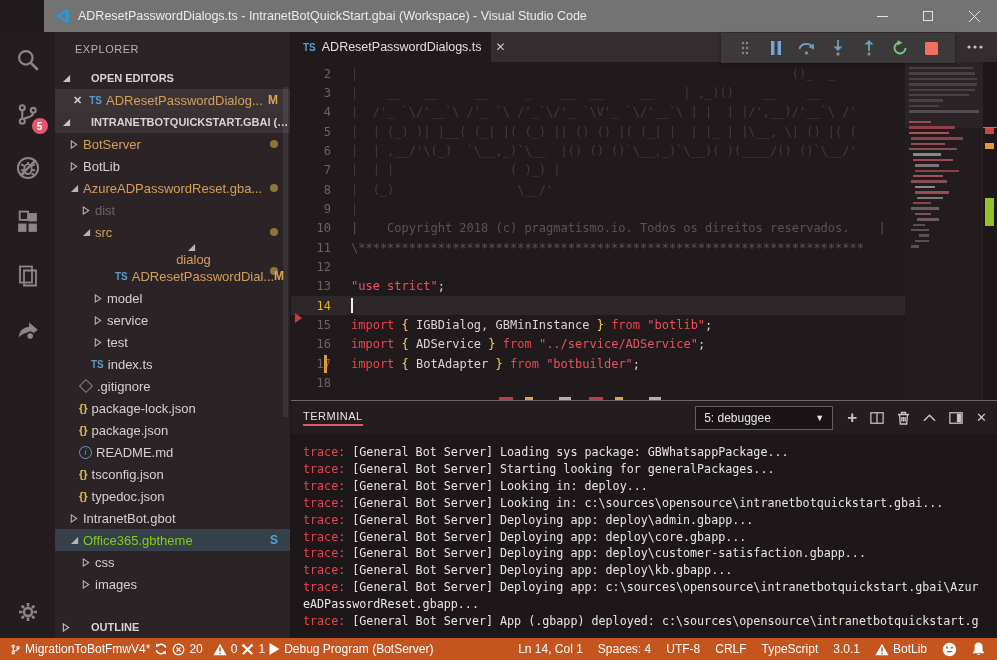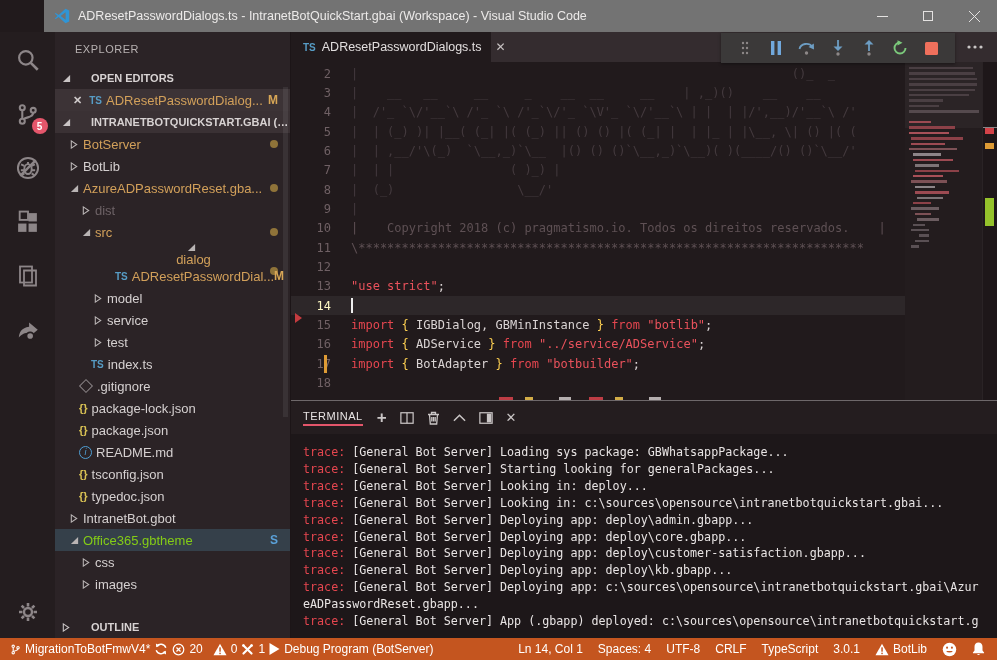--- a/index.html
+++ b/index.html
@@ -53,21 +53,21 @@
   .dbg-bar{position:absolute;left:430px;top:1px;width:218px;height:30px;background:#3b3939;display:flex;align-items:center;
            justify-content:space-around;padding:0 8px;z-index:5;box-shadow:0 1px 3px rgba(0,0,0,.4);}
   .dbg-btn{display:flex;align-items:center;justify-content:center;width:22px;height:22px;}
   
   .editor{position:absolute;top:30px;left:0;right:0;height:338px;overflow:hidden;}
   .code{position:absolute;top:0;left:0;right:92px;bottom:0;padding-top:2px;font-family:"DejaVu Sans Mono",monospace;
         font-size:12px;overflow:hidden;}
   .cline{height:19.35px;display:flex;align-items:center;position:relative;white-space:pre;}
   .cline.current{background:#2d2729;}
   .ln{width:40px;flex:none;text-align:right;padding-right:14px;color:#6f6064;font-size:12px;}
-  .cline.current .ln{color:#fef9c3;}
+  .cline.current .ln{color:#eab308;}
   .ctext{margin-left:6px;}
   .t-kw{color:#e5464f}.t-str{color:#ea525c}.t-br{color:#ffd152}.t-pln{color:#dad4d4}
   .t-art{color:#443a3e}.t-cmt{color:#5e5054}
   .gbar{position:absolute;left:33px;top:1px;bottom:1px;width:3px;background:#de9b35;}
   .cursor{display:inline-block;width:1.5px;height:15px;background:#eee;vertical-align:middle;}
   .dbg-arrow{position:absolute;left:4px;top:251px;width:0;height:0;border-left:7px solid #c43b3f;
              border-top:5px solid transparent;border-bottom:5px solid transparent;}
   .sliver{position:absolute;left:208px;bottom:0;width:180px;height:3px;overflow:hidden;
           background:repeating-linear-gradient(90deg,#e5464f 0 14px,transparent 14px 26px,#ffd152 26px 34px,transparent 34px 60px,#dad4d4 60px 72px,transparent 72px 90px);opacity:.8;}
   
@@ -520,20 +520,24 @@
           <div class="sline"></div>
           <div class="rmark" style="top:66px;height:6px;background:#d34248;"></div>
           <div class="rmark" style="top:81px;height:6px;background:#de9b35;"></div>
           <div class="rmark" style="top:136px;height:28px;background:#95c22b;"></div>
         </div>
       </div>
 
       <div class="panel">
         <div class="panel-header">
           <span class="ph-tab">TERMINAL</span>
+          <div class="pterm-select">
+            <span>5: debuggee</span>
+            <span class="car">▼</span>
+          </div>
           <div class="ph-icons">
             <span style="font-size:17px;font-weight:bold;line-height:14px;">+</span>
             <span>
                 <svg width="14" height="14" viewBox="0 0 16 16" fill="none" stroke="currentColor" stroke-width="1.4">
                   <rect x="1" y="2" width="14" height="12"></rect>
                   <line x1="8" y1="2" x2="8" y2="14"></line>
                 </svg>
               </span>
             <span>
                 <svg width="13" height="14" viewBox="0 0 13 14" fill="none" stroke="currentColor" stroke-width="1.3">

